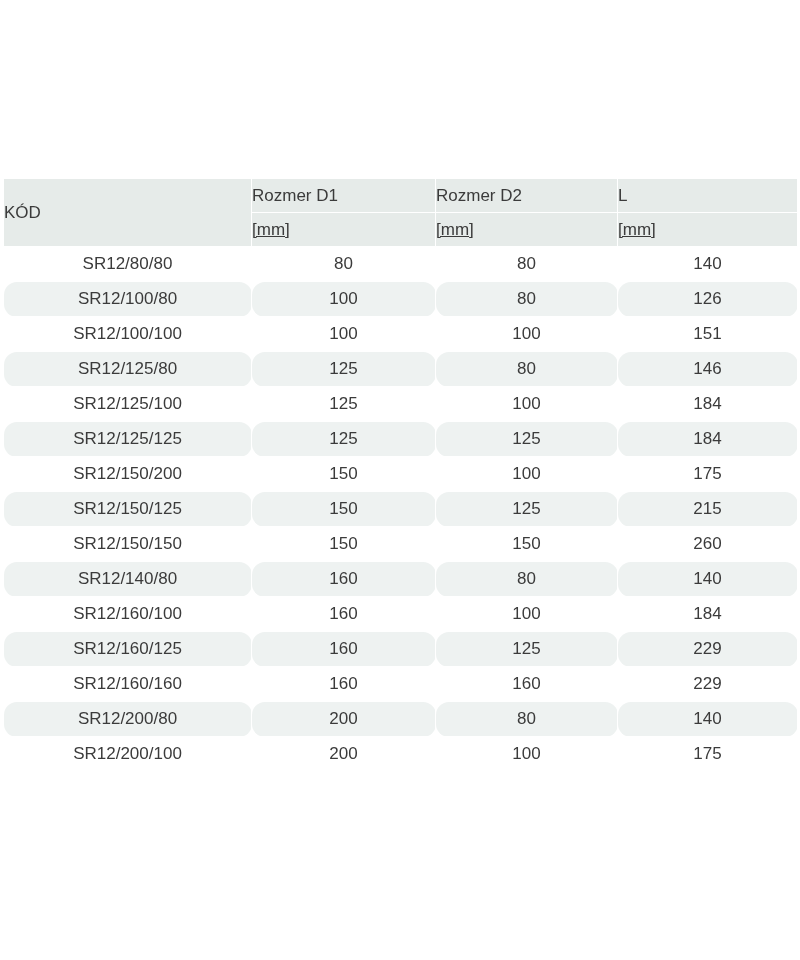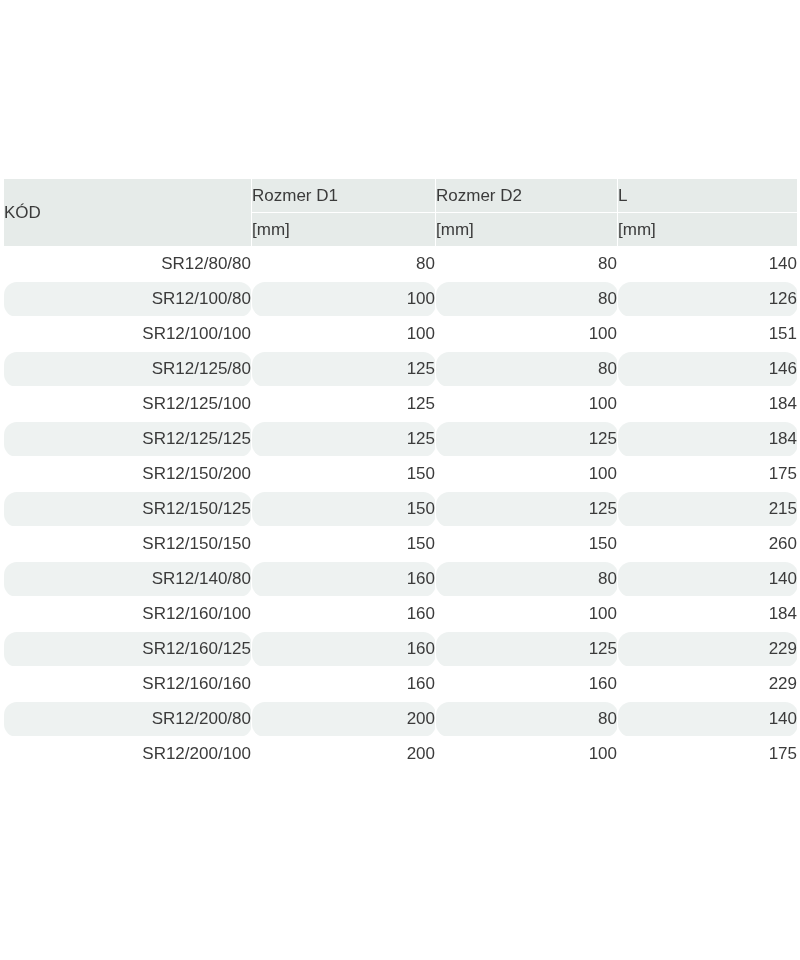--- a/index.html
+++ b/index.html
@@ -42,23 +42,24 @@
     padding: 0;
     height: 33px;
     vertical-align: middle;
   }
   th.code-cell {
     height: 66px;
     margin-left: 40px;
   }
   th.unit-cell {
     height: 33px;
+    text-decoration: underline;
   }
   table.spec tbody td {
-    text-align: right;
+    text-align: center;
     border: 1px solid #ffffff;
     height: 34px;
     padding: 0;
     vertical-align: middle;
     font-size: 17px;
     color: #3b3b3b;
   }
   table.spec tbody tr.odd td  { background: #ffffff; }
   table.spec tbody tr.even td { background: #eef2f1; border-radius: 13px; }
   table.spec tbody tr td:first-child { }

